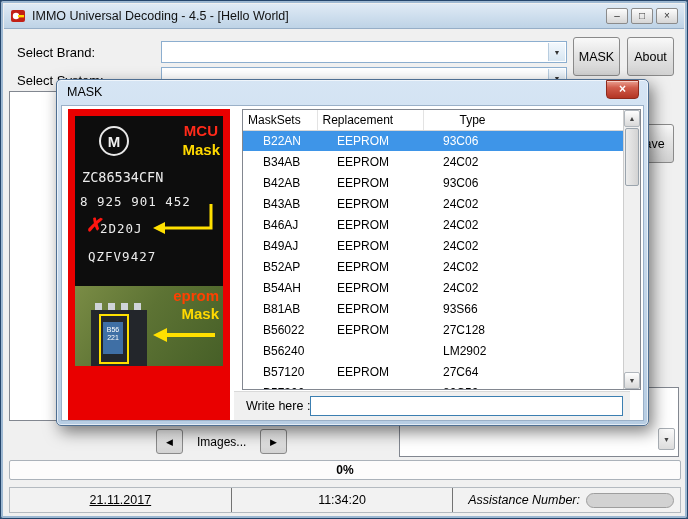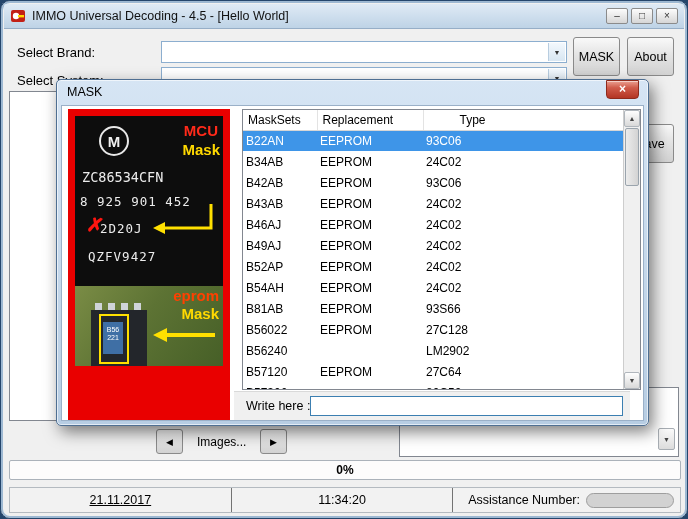--- a/index.html
+++ b/index.html
@@ -1,21 +1,21 @@
 <!DOCTYPE html>
 <html><head>
 <meta charset="utf-8">
 <style>
   * { margin:0; padding:0; box-sizing:border-box; }
   html,body { width:688px; height:519px; overflow:hidden; }
   body { font-family:"Liberation Sans",sans-serif; background:#24456b; position:relative; }
 
   
   .window { position:absolute; inset:0; background:#f0f0f0; border:1px solid #24456b;
-            border-radius:10px; box-shadow:inset 0 0 0 2px #9db8d2; }
+            border-radius:3px; box-shadow:inset 0 0 0 2px #9db8d2; }
   .titlebar { position:absolute; left:3px; top:3px; right:3px; height:25px;
               background:linear-gradient(#dfeaf5,#bed3e6); border-bottom:1px solid #96aec7;
               display:flex; align-items:center; padding:0 6px; border-radius:2px 2px 0 0; }
   .app-icon { width:16px; height:16px; margin-right:6px; flex:0 0 auto; }
   .title-text { font-size:12.5px; color:#111; white-space:nowrap; }
   .win-btns { margin-left:auto; display:flex; gap:3px; }
   .win-btn { width:22px; height:16px; background:linear-gradient(#fcfcfc,#d6d6d6);
              border:1px solid #8b8b8b; border-radius:2px; font-size:10px; line-height:13px;
              text-align:center; color:#333; cursor:default; }
 
@@ -54,21 +54,21 @@
   .progress { position:absolute; left:8px; top:459px; width:672px; height:20px;
               background:#fcfcfc; border:1px solid #aab2ba; border-radius:2px;
               text-align:center; font-size:12px; font-weight:bold; line-height:18px; color:#000; }
 
   .statusbar { position:absolute; left:8px; top:486px; width:672px; height:26px;
                border:1px solid #b4bac0; background:#f2f2f2; display:flex;
                font-size:12.5px; align-items:stretch; }
   .status-cell { flex:1; display:flex; align-items:center; justify-content:center;
                  border-left:1px solid #737373; }
   .status-cell:first-child { border-left:none;text-decoration:underline; }
-  .status-cell.assist { justify-content:flex-end; padding-right:6px; gap:6px; }
+  .status-cell.assist { justify-content:flex-end; padding-right:6px; gap:6px;font-style:italic; }
   .assist-pill { width:88px; height:15px; background:#d2d2d2; border:1px solid #9e9e9e;
                  border-radius:8px; }
 
   
   .dialog { position:absolute; left:55px; top:78px; width:593px; height:347px; z-index:10;
             border:1px solid #4f6f92; border-radius:5px;
             background:linear-gradient(#d6e5f4,#b7cde3);
             box-shadow:4px 6px 16px rgba(0,0,0,.5), inset 0 0 0 1px rgba(255,255,255,.6); }
   .dialog-title { height:24px; line-height:24px; padding-left:10px; font-size:12.5px; color:#000; }
   .dialog-close { position:absolute; top:0; right:9px; width:33px; height:19px;
@@ -112,21 +112,21 @@
   .yellow-box { position:absolute; left:8px; top:4px; width:30px; height:50px; border:2px solid #ffe000; }
   .arrow2 { position:absolute; right:4px; top:40px; }
 
   
   .table-wrap { position:absolute; left:180px; top:3px; width:399px; height:281px;
                 border:1px solid #828790; background:#fff; overflow:hidden; }
   table { border-collapse:collapse; width:382px; table-layout:fixed; font-size:12px; }
   th { font-weight:normal; text-align:left; padding:2px 5px; height:20px; background:#fff;
        border-right:1px solid #e3e3e3; border-bottom:1px solid #d6d6d6; }
   th:last-child { border-right:none;padding-left:36px; }
-  td { padding:1px 3px; height:21px; white-space:nowrap; overflow:hidden; color:#000; }
+  td { padding:1px 20px; height:21px; white-space:nowrap; overflow:hidden; color:#000; }
   tr.selected td { background:#3e95e8; color:#fff; }
   .vscroll { position:absolute; top:0; right:0; bottom:0; width:17px; background:#f0f0f0;
              border-left:1px solid #cdcdcd; }
   .vs-btn { position:absolute; left:0; width:16px; height:17px; text-align:center; line-height:15px;
             font-size:7px; color:#444; background:linear-gradient(#fefefe,#d9d9d9);
             border:1px solid #b0b6bc; border-radius:2px; }
   .vs-up { top:0; } .vs-down { bottom:0; }
   .vs-thumb { position:absolute; left:1px; top:18px; width:14px; height:58px;
               background:linear-gradient(90deg,#ececec,#d3d3d3); border:1px solid #9aa4ad;
               border-radius:2px; }

